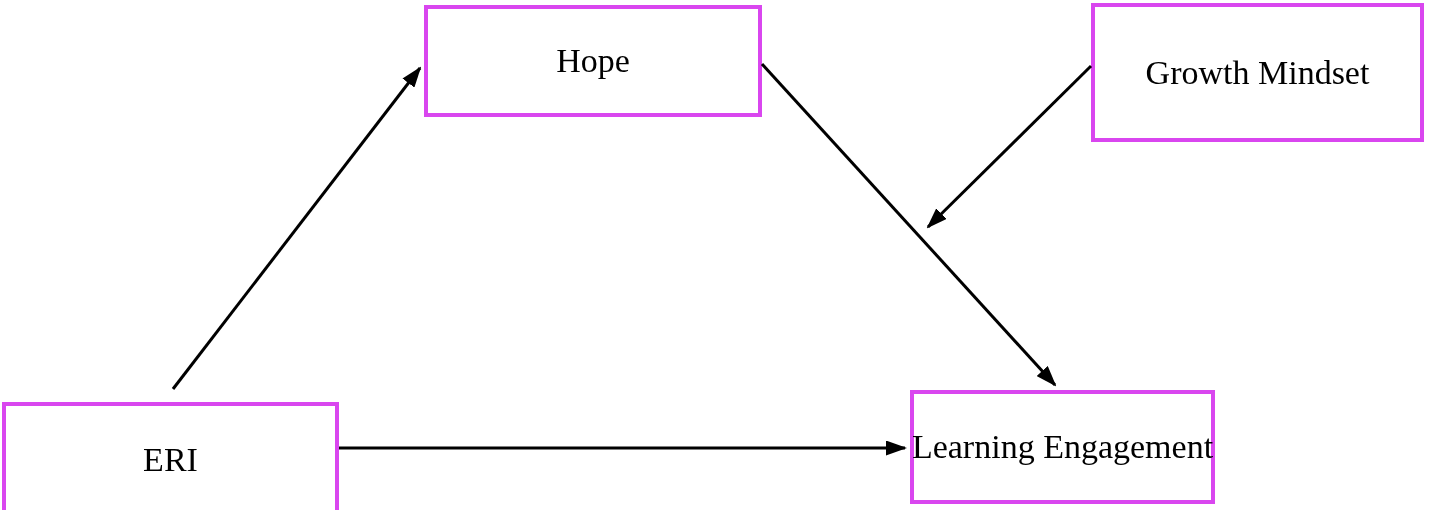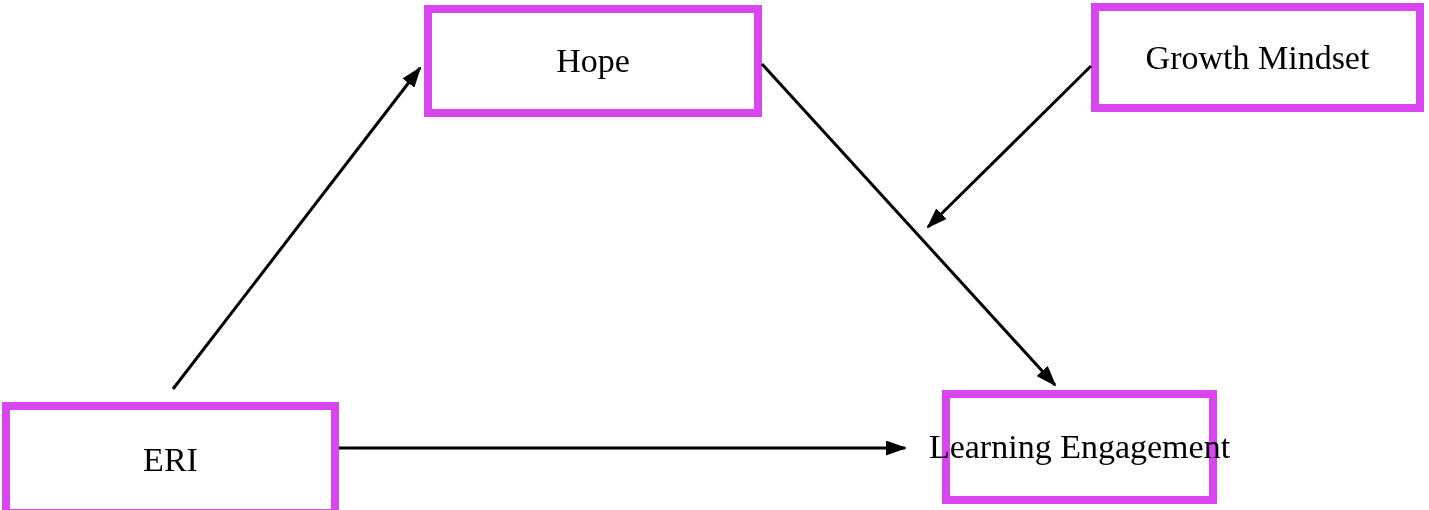--- a/index.html
+++ b/index.html
@@ -8,33 +8,33 @@
     width: 1429px;
     height: 510px;
     background: #ffffff;
     overflow: hidden;
     font-family: "Liberation Serif", serif;
   }
   .node {
     position: absolute;
     box-sizing: border-box;
     background: #ffffff;
-    border: 8px solid #d946ef;
+    border: 4px solid #d946ef;
     display: flex;
     align-items: center;
     justify-content: center;
     color: #000000;
     font-size: 34px;
     white-space: nowrap;
     z-index: 1;
   }
   .node-hope  { left: 424px;  top: 5px;   width: 338px; height: 112px; }
-  .node-gm    { left: 1091px; top: 3px;   width: 333px; height: 109px; }
+  .node-gm    { left: 1091px; top: 3px;   width: 333px; height: 139px; }
   .node-eri   { left: 2px;    top: 402px; width: 337px; height: 115px; }
-  .node-le    { left: 942px;  top: 390px; width: 275px; height: 114px; }
+  .node-le    { left: 910px;  top: 390px; width: 305px; height: 114px; }
   svg.arrows {
     position: absolute;
     left: 0; top: 0;
     width: 1429px;
     height: 510px;
     z-index: 2;
     pointer-events: none;
   }
   svg.arrows line { stroke: #000000; stroke-width: 3; }
 </style>

